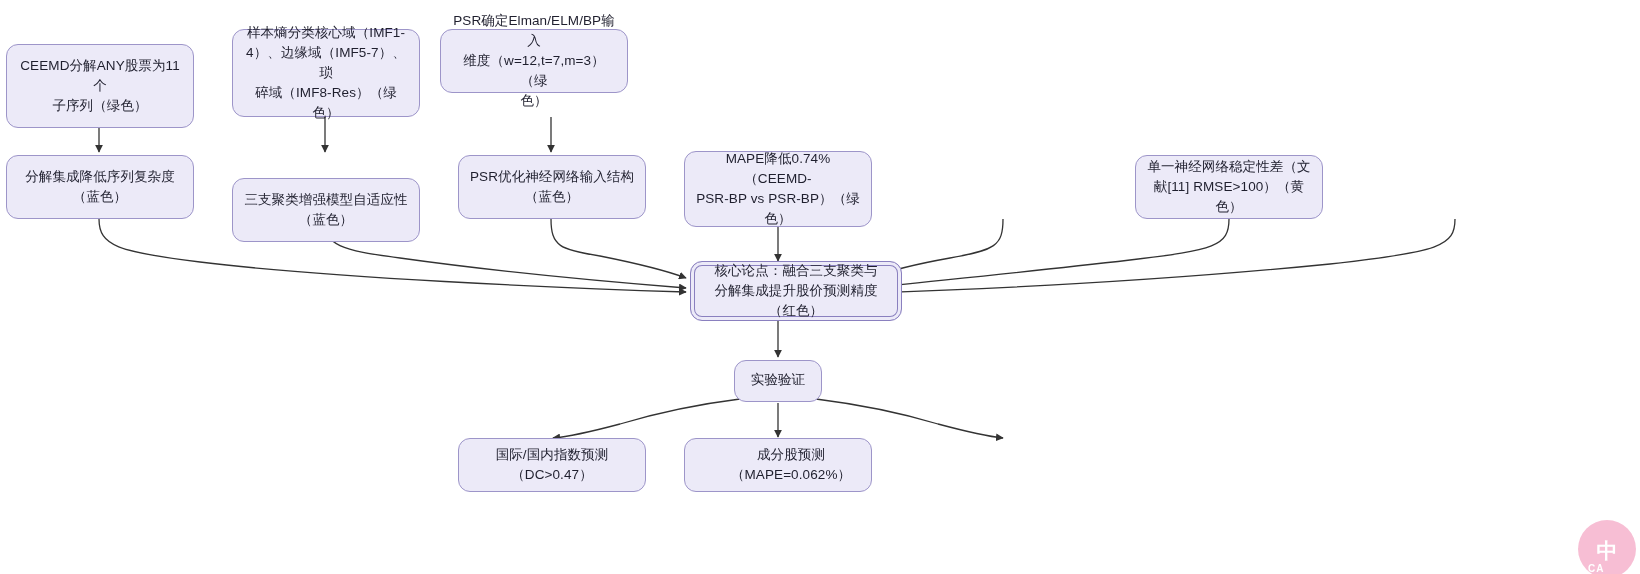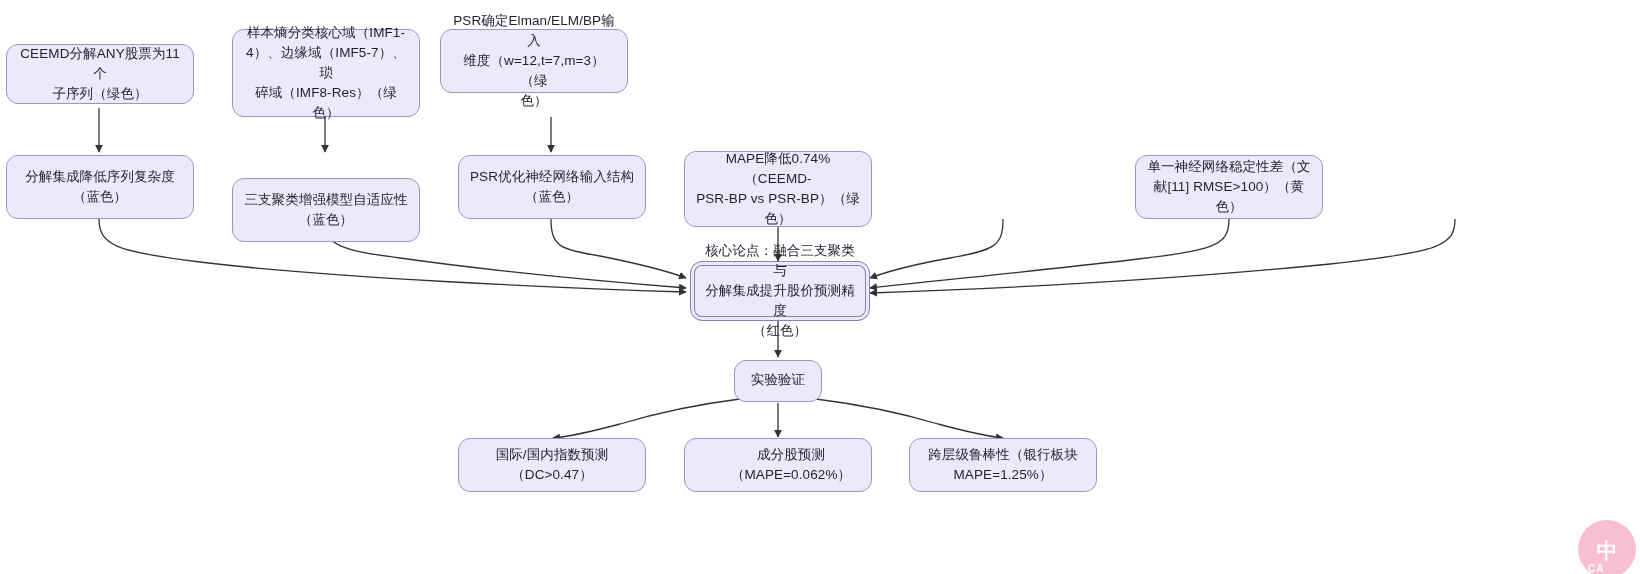--- a/index.html
+++ b/index.html
@@ -109,21 +109,21 @@
       <path d="M 1455,219 C 1455,246 1440,252 1330,264 C 1130,284 930,291 870,293"></path>
 
       <path d="M 778,321 L 778,357"></path>
 
       <path d="M 740,399 C 700,404 660,412 620,424 C 590,432 565,437 553,438"></path>
       <path d="M 778,403 L 778,437"></path>
       <path d="M 816,399 C 856,404 898,412 938,424 C 968,432 993,437 1003,438"></path>
     </g>
   </svg>
 
-  <div class="node" style="left:6px; top:44px; width:188px; height:60px;">
+  <div class="node" style="left:6px; top:44px; width:188px; height:84px;">
     <span class="txt">CEEMD分解ANY股票为11个
 子序列（绿色）</span>
   </div>
 
   <div class="node" style="left:232px; top:29px; width:188px; height:88px;">
     <span class="txt">样本熵分类核心域（IMF1-
 4）、边缘域（IMF5-7）、琐
 碎域（IMF8-Res）（绿色）</span>
   </div>
 
@@ -154,43 +154,39 @@
 色）</span>
   </div>
 
 
   <div class="node" style="left:1135px; top:155px; width:188px; height:64px;">
     <span class="txt">单一神经网络稳定性差（文
 献[11] RMSE&gt;100）（黄色）</span>
   </div>
 
 
-  <div class="node core" style="left:690px; top:261px; width:180px; height:60px;">
+  <div class="node core" style="left:690px; top:261px; width:212px; height:60px;">
     <span class="txt">核心论点：融合三支聚类与
 分解集成提升股价预测精度
 （红色）</span>
   </div>
 
   <div class="node" style="left:734px; top:360px; width:88px; height:42px;font-family:Liberation Mono, monospace;">
     <span class="txt">实验验证</span>
   </div>
 
   <div class="node" style="left:458px; top:438px; width:188px; height:54px;">
     <span class="txt">国际/国内指数预测
 （DC&gt;0.47）</span>
   </div>
 
   <div class="node" style="left:684px; top:438px; width:188px; height:54px;padding-left:36px;">
     <span class="txt">成分股预测
 （MAPE=0.062%）</span>
   </div>
 
-  <div class="node" style="left:909px; top:438px; width:188px; height:54px;">
-    <span class="txt">跨层级鲁棒性（银行板块
-MAPE=1.25%）</span>
-  </div>
 
   <div class="watermark" style="left:1578px; top:520px;">
     <span class="wm-main">中</span>
     <span class="wm-sub">CA</span>
   </div>
 
 </div>
 
 </body></html>

